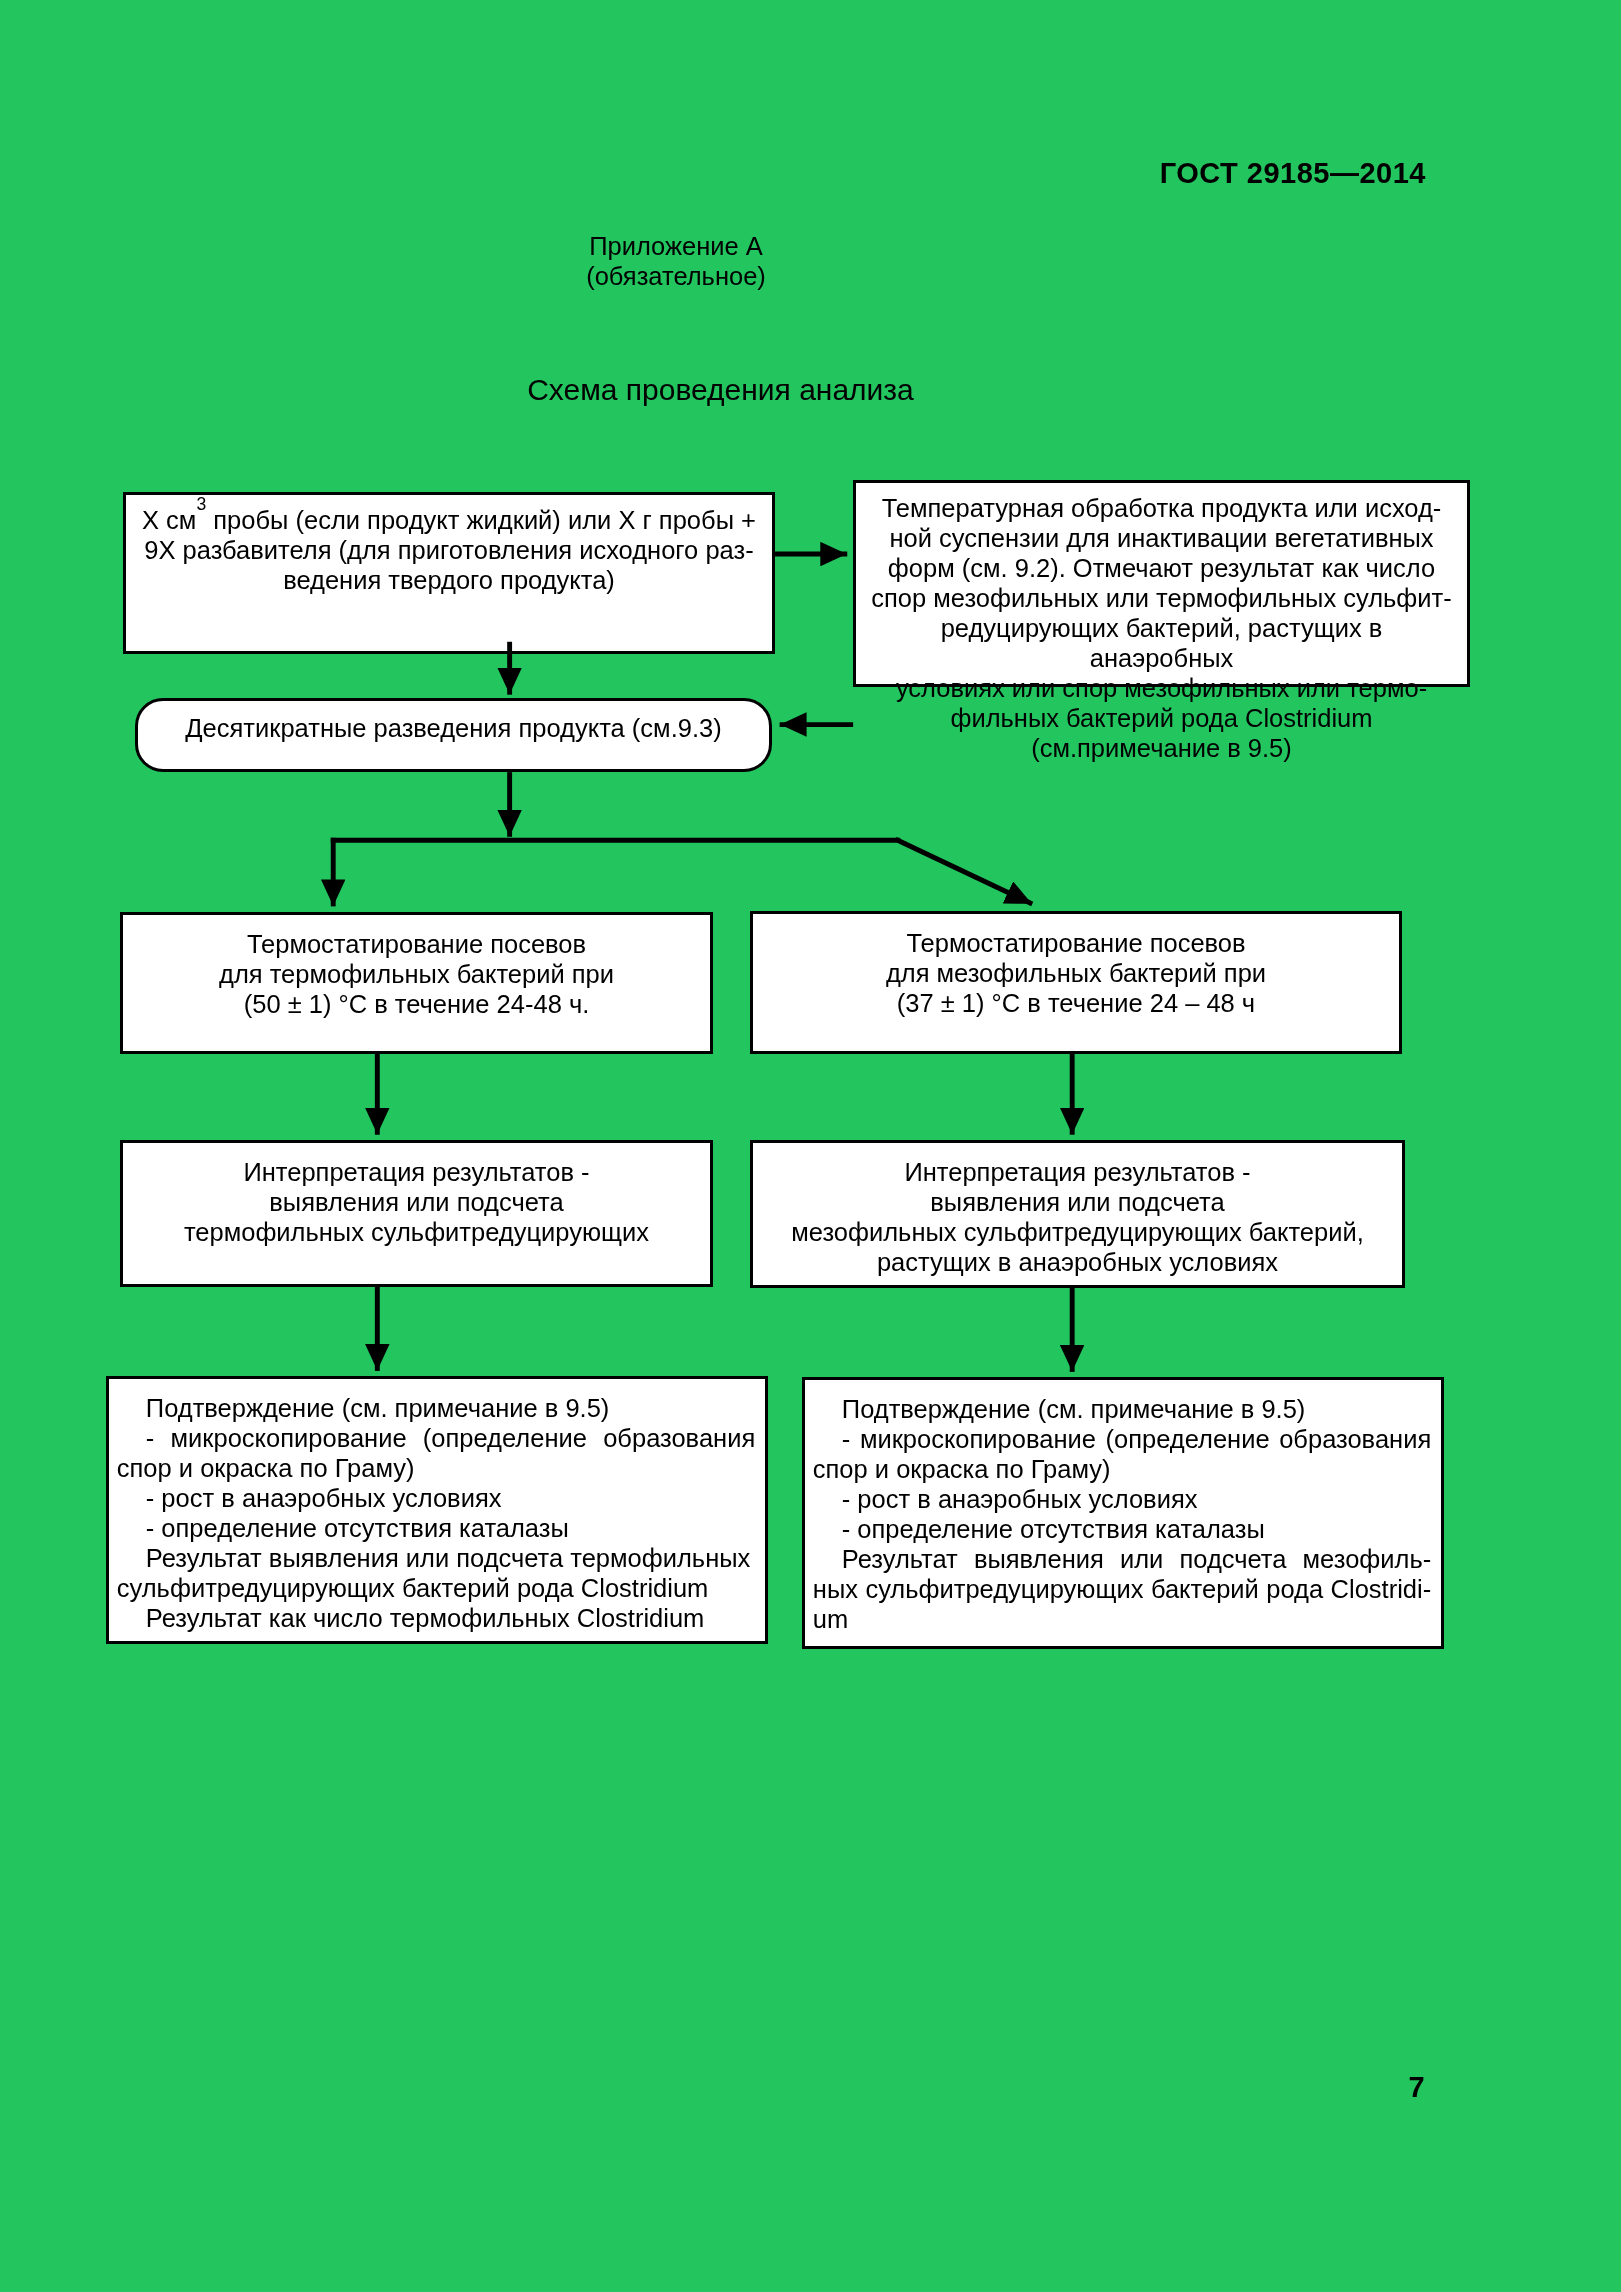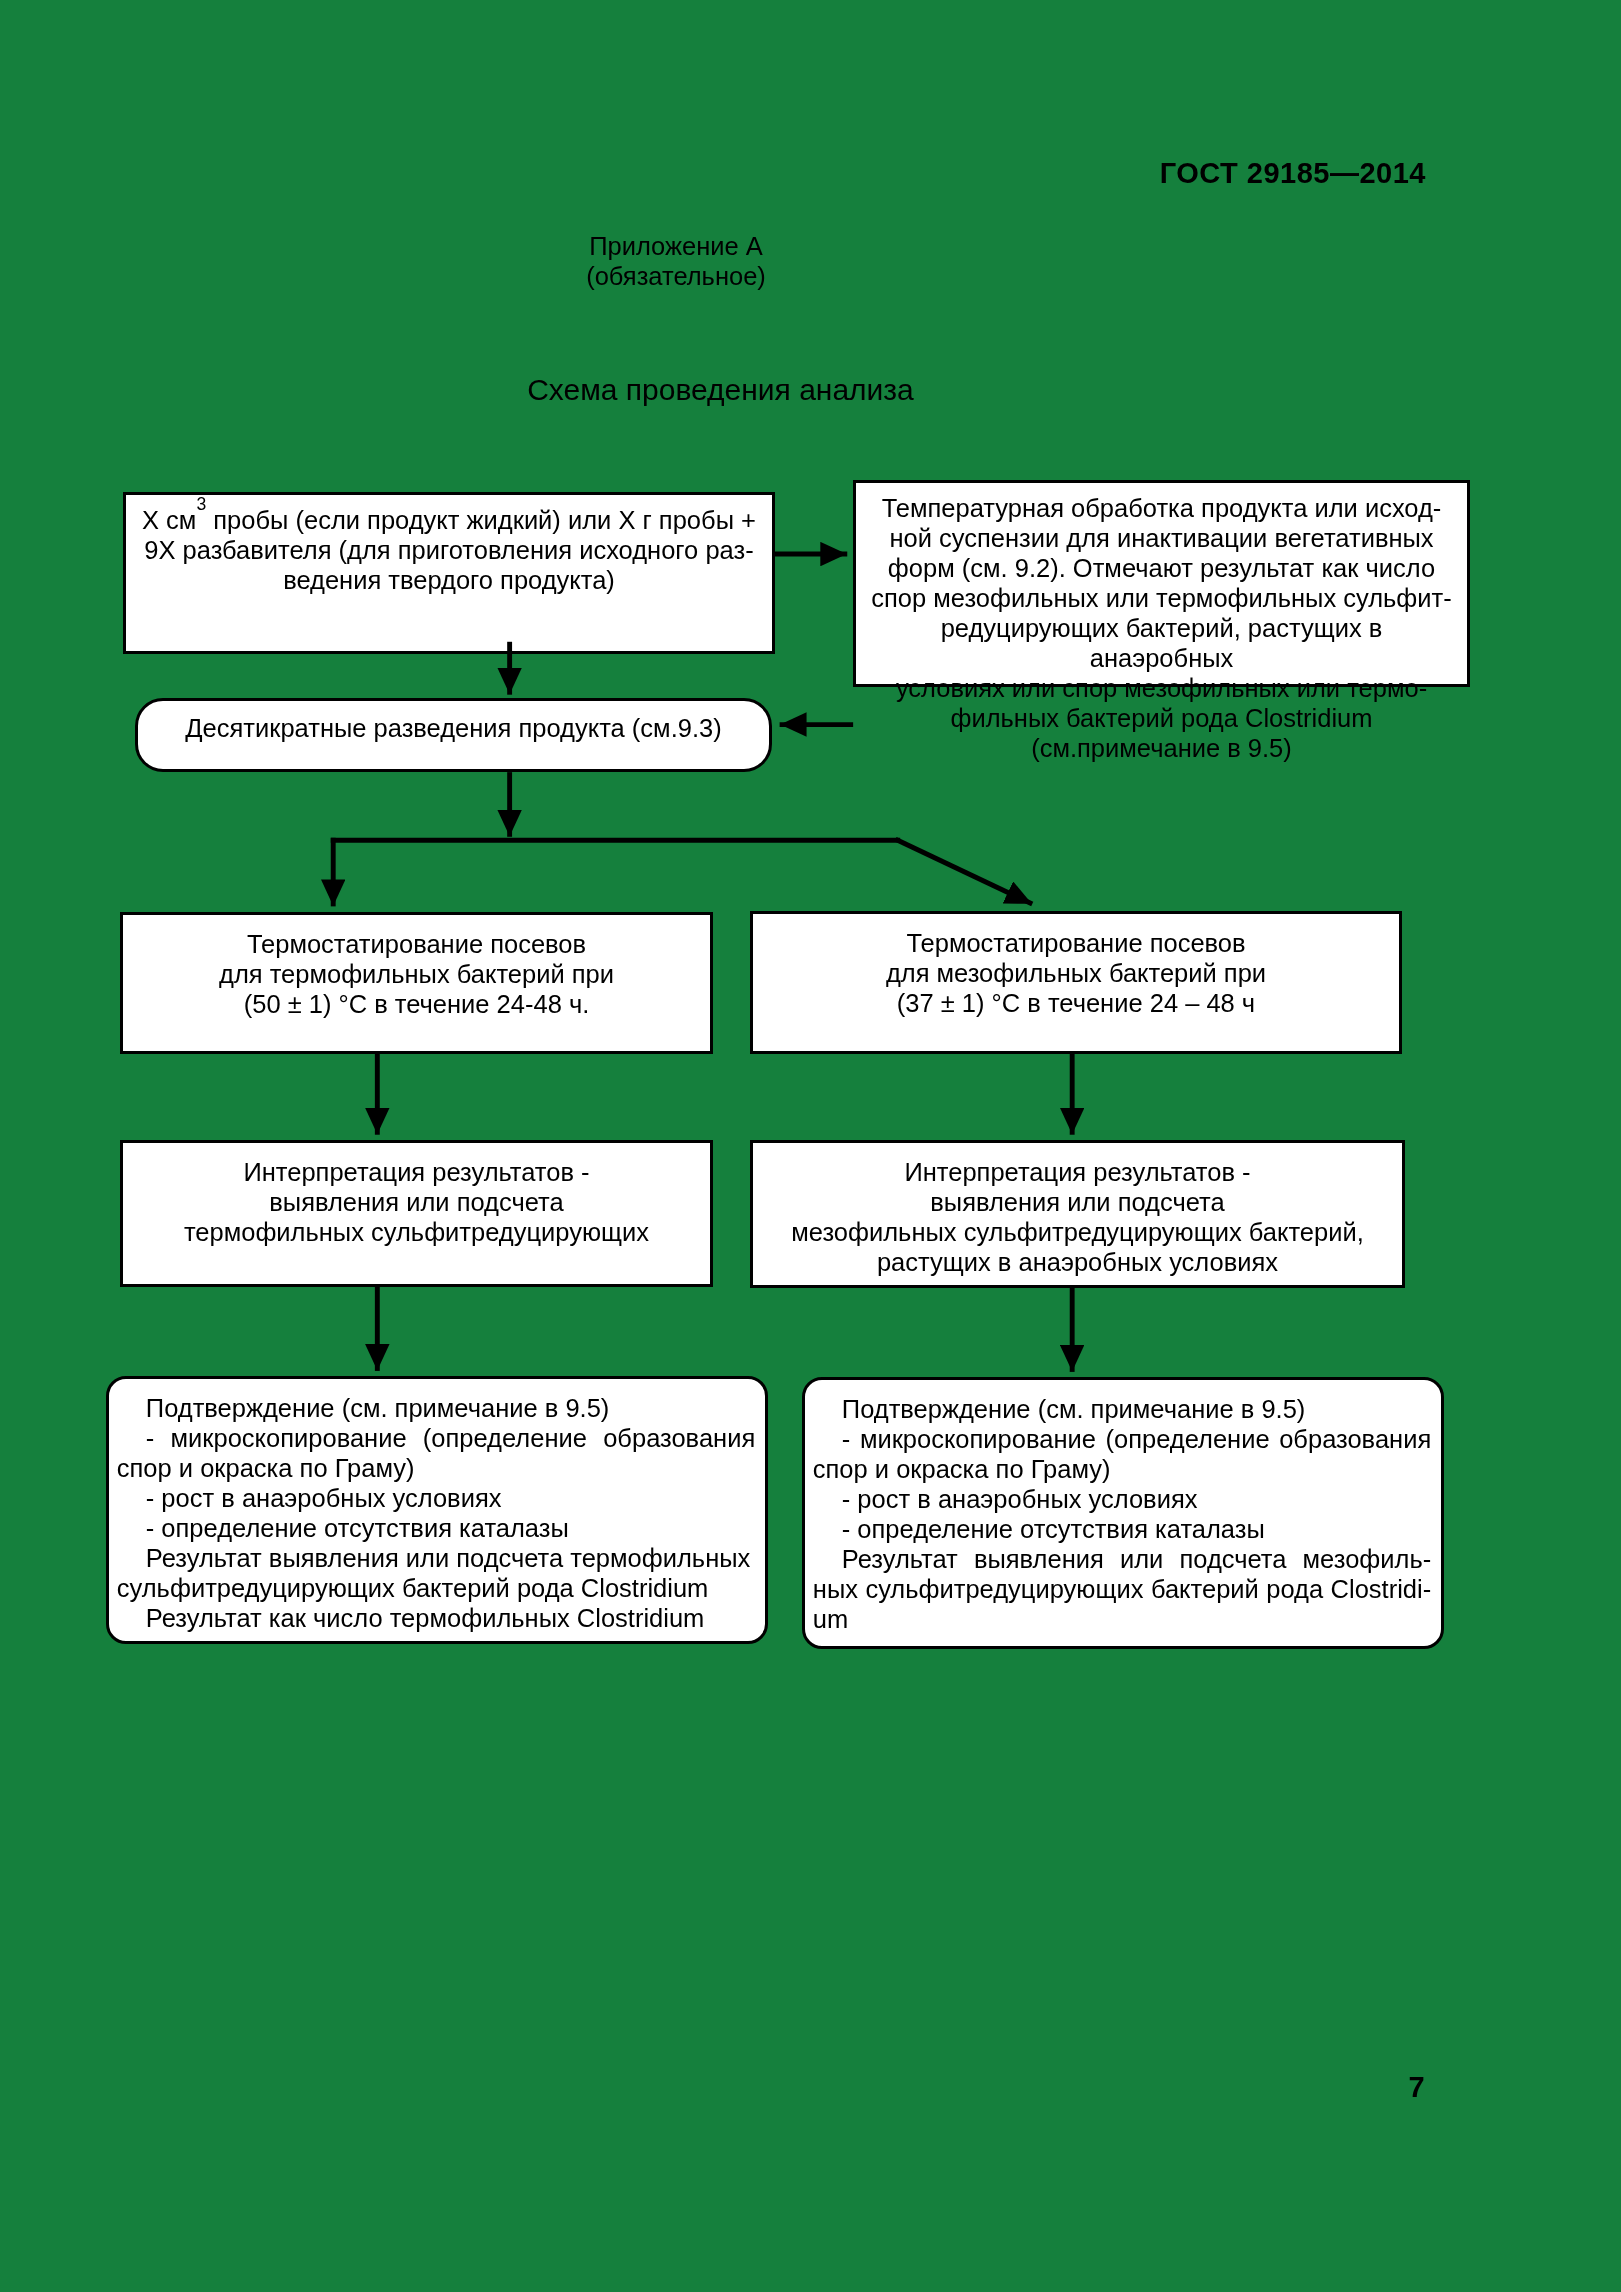--- a/index.html
+++ b/index.html
@@ -1,20 +1,20 @@
 <!DOCTYPE html>
 <html><head>
 <meta charset="utf-8">
 <style>
   html,body { margin:0; padding:0; background:#888; }
   .page {
     position:relative;
     width:1621px; height:2293px;
     margin:0 auto;
-    background:#15803d;
+    background:#22c55e;
     font-family:"Liberation Sans", sans-serif;
     color:#000000;
     overflow:hidden;
   }
   .abs { position:absolute; }
   .doc-code {
     top:157px; left:980px; width:446px;
     text-align:right;
     font-size:29px; font-weight:bold; letter-spacing:0.5px;
   }
@@ -34,21 +34,21 @@
     font-size:29px; font-weight:bold;
   }
   .box {
     position:absolute;
     box-sizing:border-box;
     background:#ffffff;
     border:3.9px solid #000000;
     font-size:25.5px; line-height:30px;
     text-align:center;
   }
-  .box.left-text { text-align:left;border-radius:20px; }
+  .box.left-text { text-align:left; }
   .box .indent { text-indent:29px; }
   .box .justify { text-align:justify; text-align-last:justify; }
   .box sup { font-size:17.6px; line-height:0; position:relative; top:-9.8px; }
   #sample-box        { left:123px; top:480px; width:652px; height:162px; padding:9.8px 11.8px;margin-top:12px; }
   #heat-box          { left:853px; top:480px; width:617px; height:207px; padding:9.8px 9.8px; }
   #dilution-box      { left:135px; top:698px; width:637px; height:74px;  padding:11.8px 9.8px;border-radius:28px; }
   #thermo-left-box   { left:120px; top:912px; width:593px; height:142px; padding:13.7px 9.8px; }
   #thermo-right-box  { left:750px; top:911px; width:652px; height:143px; padding:13.7px 9.8px; }
   #interp-left-box   { left:120px; top:1140px; width:593px; height:147px; padding:13.7px 7.8px; }
   #interp-right-box  { left:750px; top:1140px; width:655px; height:148px; padding:13.7px 7.8px; }

